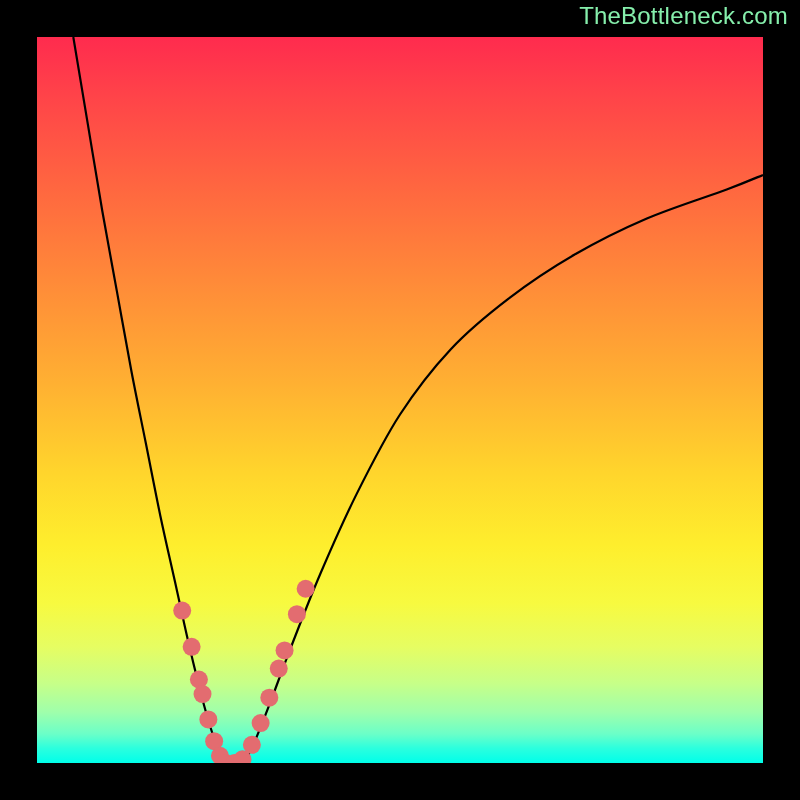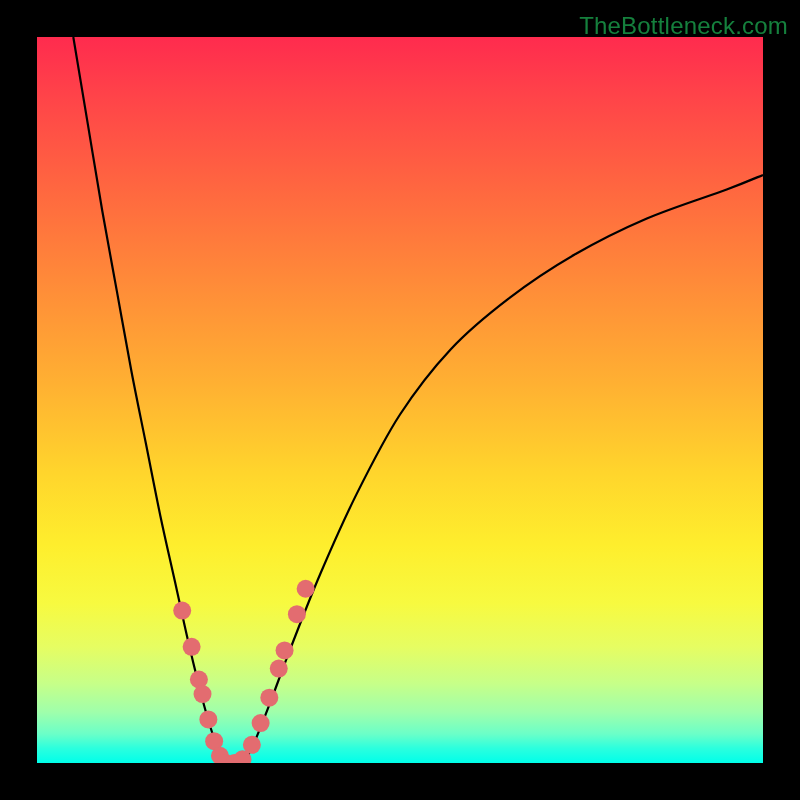--- a/index.html
+++ b/index.html
@@ -37,23 +37,23 @@
       #e6fd62 84%,
       #c7ff88 89%,
       #9fffab 93%,
       #6bffc8 96%,
       #2bffde 98%,
       #00ffea 100%
     );
   }
   .watermark {
     position: absolute;
-    top: 12px;
+    top: 2px;
     right: 12px;
-    color: #15803d;
+    color: #86efac;
     font-size: 24px;
     font-weight: 400;
     letter-spacing: 0.2px;
     user-select: none;
   }
   svg.curves {
     position: absolute;
     top: 0;
     left: 0;
   }

